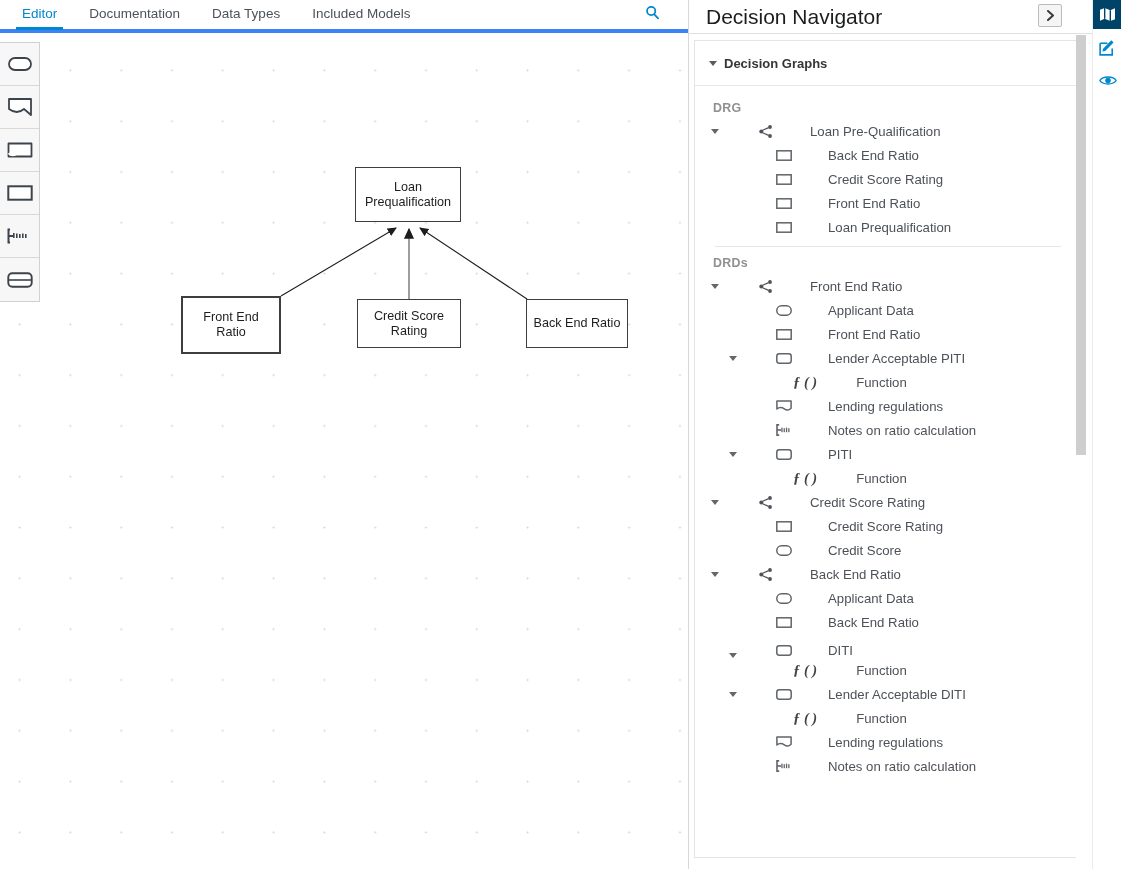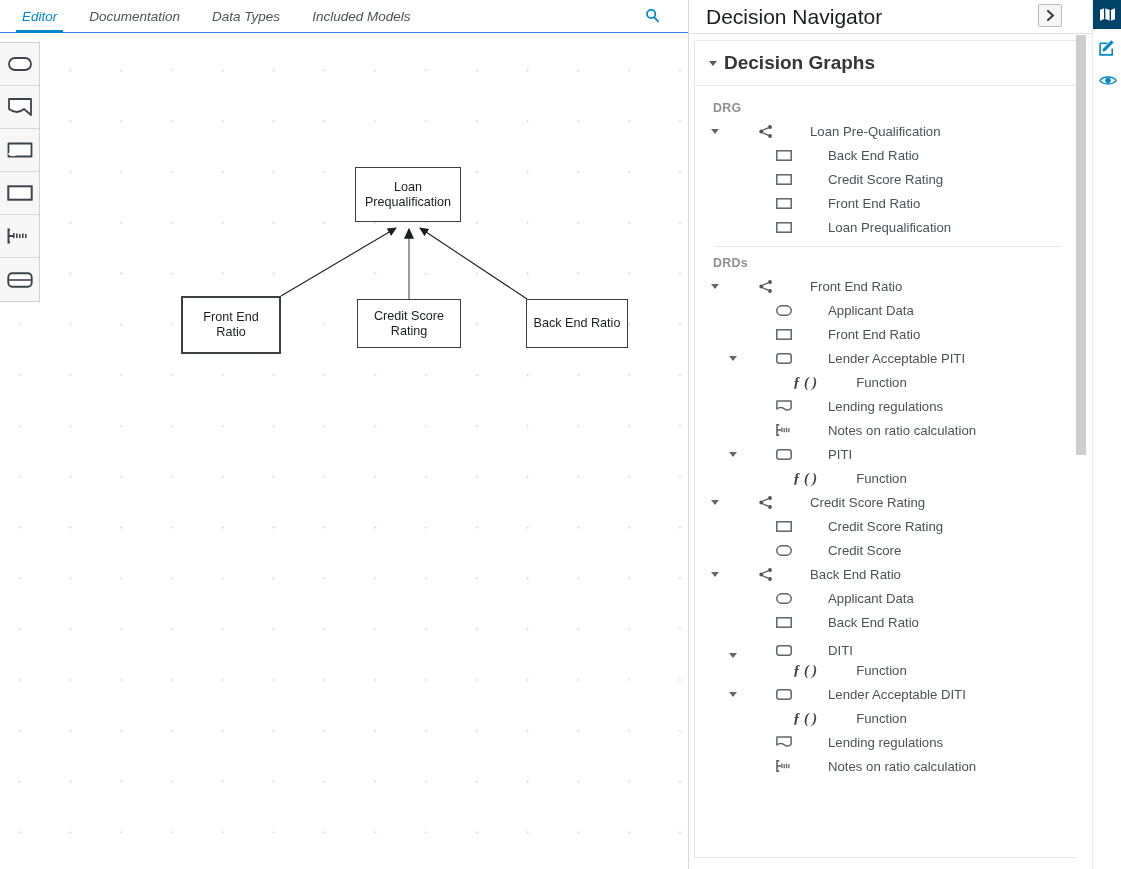--- a/index.html
+++ b/index.html
@@ -18,25 +18,24 @@
   .editor-pane {
     position: absolute; left: 0; top: 0;
     width: 688px; height: 869px;
     background: #fff;
     overflow: hidden;
   }
   .tabbar {
     position: relative;
     height: 33px;
     background: #fff;
-    border-bottom: 1px solid #3b82f6;
+    border-bottom: 4px solid #3b82f6;
     display: flex;
     align-items: flex-end;
     padding-left: 6px;
-    font-style: italic;
   }
   .tab {
     position: relative;
     padding: 0 16px 9px 16px;
     font-size: 13.5px;
     color: #4d5258;
     line-height: 1;
     cursor: pointer;
     white-space: nowrap;
   }
@@ -161,21 +160,21 @@
   .caret {
     display: inline-block;
     width: 0; height: 0;
     border-left: 4.5px solid transparent;
     border-right: 4.5px solid transparent;
     border-top: 5.5px solid #5a5a5a;
     margin-right: 7px;
     flex: 0 0 auto;
   }
   .section-title {
-    font-size: 19px;
+    font-size: 13px;
     font-weight: bold;
     color: #363636;
   }
 
   .tree-body {
     position: absolute;
     left: 0; top: 46px;
     width: 386px; height: 772px;
     overflow: hidden;
     padding-top: 14px;

